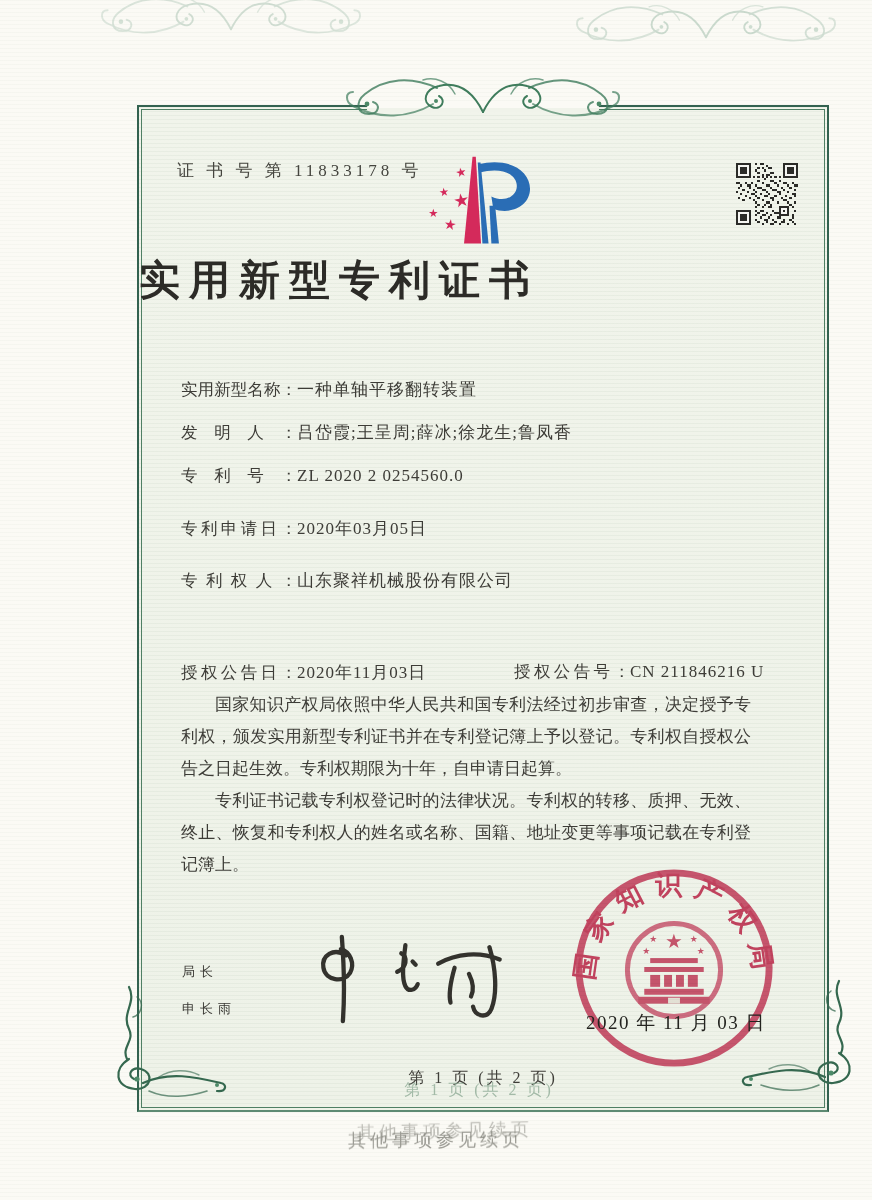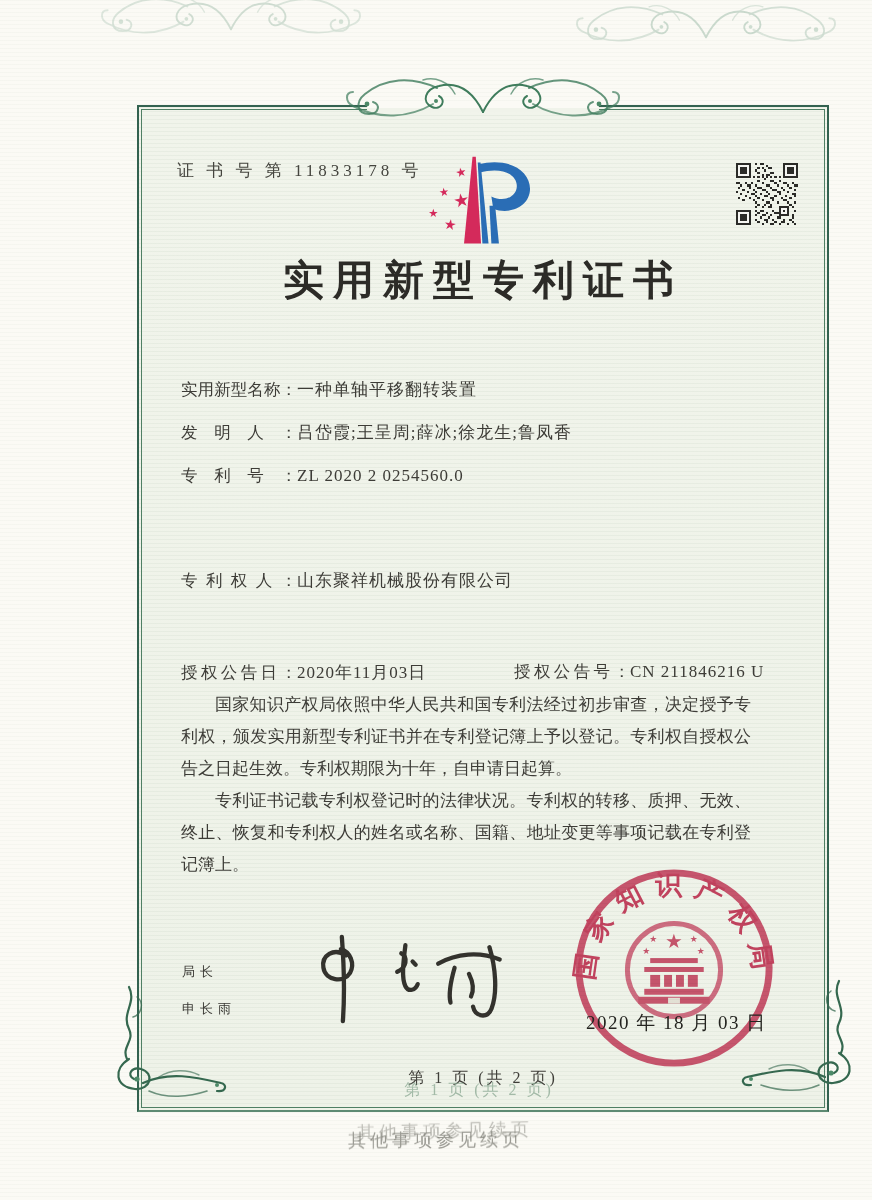--- a/index.html
+++ b/index.html
@@ -14,21 +14,21 @@
     position:absolute;left:137px;top:105px;width:688px;height:1003px;
     border:2px solid #336250;border-bottom-color:#5d8a72;
     background:
       repeating-linear-gradient(180deg, rgba(120,150,125,0.08) 0 1px, rgba(0,0,0,0) 1px 4px),
       linear-gradient(180deg,#f1f4eb,#eef2e8);
   }
   .cert-frame::before{content:"";position:absolute;inset:2px;border:1px solid #4f7f64;pointer-events:none;}
   .cert-no{position:absolute;left:38px;top:52px;font-size:17px;letter-spacing:4px;color:#45453f;}
   .logo{position:absolute;left:276px;top:42px;width:132px;height:108px;}
   .qr{position:absolute;left:596px;top:56px;width:64px;height:62px;}
-  .title{position:absolute;left:0;top:146px;width:100%;text-align:center;
+  .title{position:absolute;left:0;top:146px;width:100%;
     font-size:41px;font-weight:bold;letter-spacing:9px;color:#2c2b27;}
   .frow{position:absolute;left:42px;font-size:17px;color:#3d3c37;white-space:nowrap;}
   .flabel{display:inline-block;width:116px;font-size:16.5px;text-align:justify;text-align-last:justify;vertical-align:baseline;}
   .fvalue{letter-spacing:1px;}
   .grant-pair2{position:absolute;left:333px;top:0;}
   .paras{position:absolute;left:42px;top:582px;width:570px;font-size:17px;line-height:32px;
     text-align:justify;color:#3d3c37;}
   .paras p{margin:0;text-indent:2em;}
   .signer{position:absolute;left:43px;top:846px;font-size:13px;letter-spacing:5px;color:#3a3934;line-height:37px;}
   .signature{position:absolute;left:168px;top:822px;width:205px;height:100px;}
@@ -261,20 +261,23 @@
 
   <div class="frow" style="top:271px">
     <span class="flabel">实用新型名称：</span><span class="fvalue">一种单轴平移翻转装置</span>
   </div>
   <div class="frow" style="top:314px">
     <span class="flabel">发明人：</span><span class="fvalue">吕岱霞;王呈周;薛冰;徐龙生;鲁凤香</span>
   </div>
   <div class="frow" style="top:358px">
     <span class="flabel">专利号：</span><span class="fvalue">ZL 2020 2 0254560.0</span>
   </div>
+  <div class="frow" style="top:410px">
+    <span class="flabel">专利申请日：</span><span class="fvalue">2020年03月05日</span>
+  </div>
   <div class="frow" style="top:462px">
     <span class="flabel">专利权人：</span><span class="fvalue">山东聚祥机械股份有限公司</span>
   </div>
   <div class="frow" style="top:554px">
     <span class="flabel">授权公告日：</span><span class="fvalue">2020年11月03日</span>
     <span class="grant-pair2">
       <span class="flabel">授权公告号：</span><span class="fvalue">CN 211846216 U</span>
     </span>
   </div>
 
@@ -321,21 +324,21 @@
       <rect x="80" y="109" width="60" height="5"></rect>
       <rect x="86" y="117" width="10" height="12"></rect>
         <rect x="100" y="117" width="8" height="12"></rect>
         <rect x="112" y="117" width="8" height="12"></rect>
         <rect x="124" y="117" width="10" height="12"></rect>
       <rect x="80" y="131" width="60" height="6"></rect>
       <rect x="74" y="139" width="72" height="7"></rect>
       <rect x="104" y="140" width="12" height="6" fill="#f1e9e6"></rect>
     </g>
   </svg>
-  <div class="seal-date">2020 年 18 月 03 日</div>
+  <div class="seal-date">2020 年 11 月 03 日</div>
 
   <div class="page-num">第 1 页 (共 2 页)</div>
   <div class="page-num-ghost">第 1 页 (共 2 页)</div>
 </div>
 
 <div class="bottom-note">
   <span class="layer note-a">其他事项参见续页</span>
   <span class="layer note-b">其他事项参见续页</span>
 </div>
 

